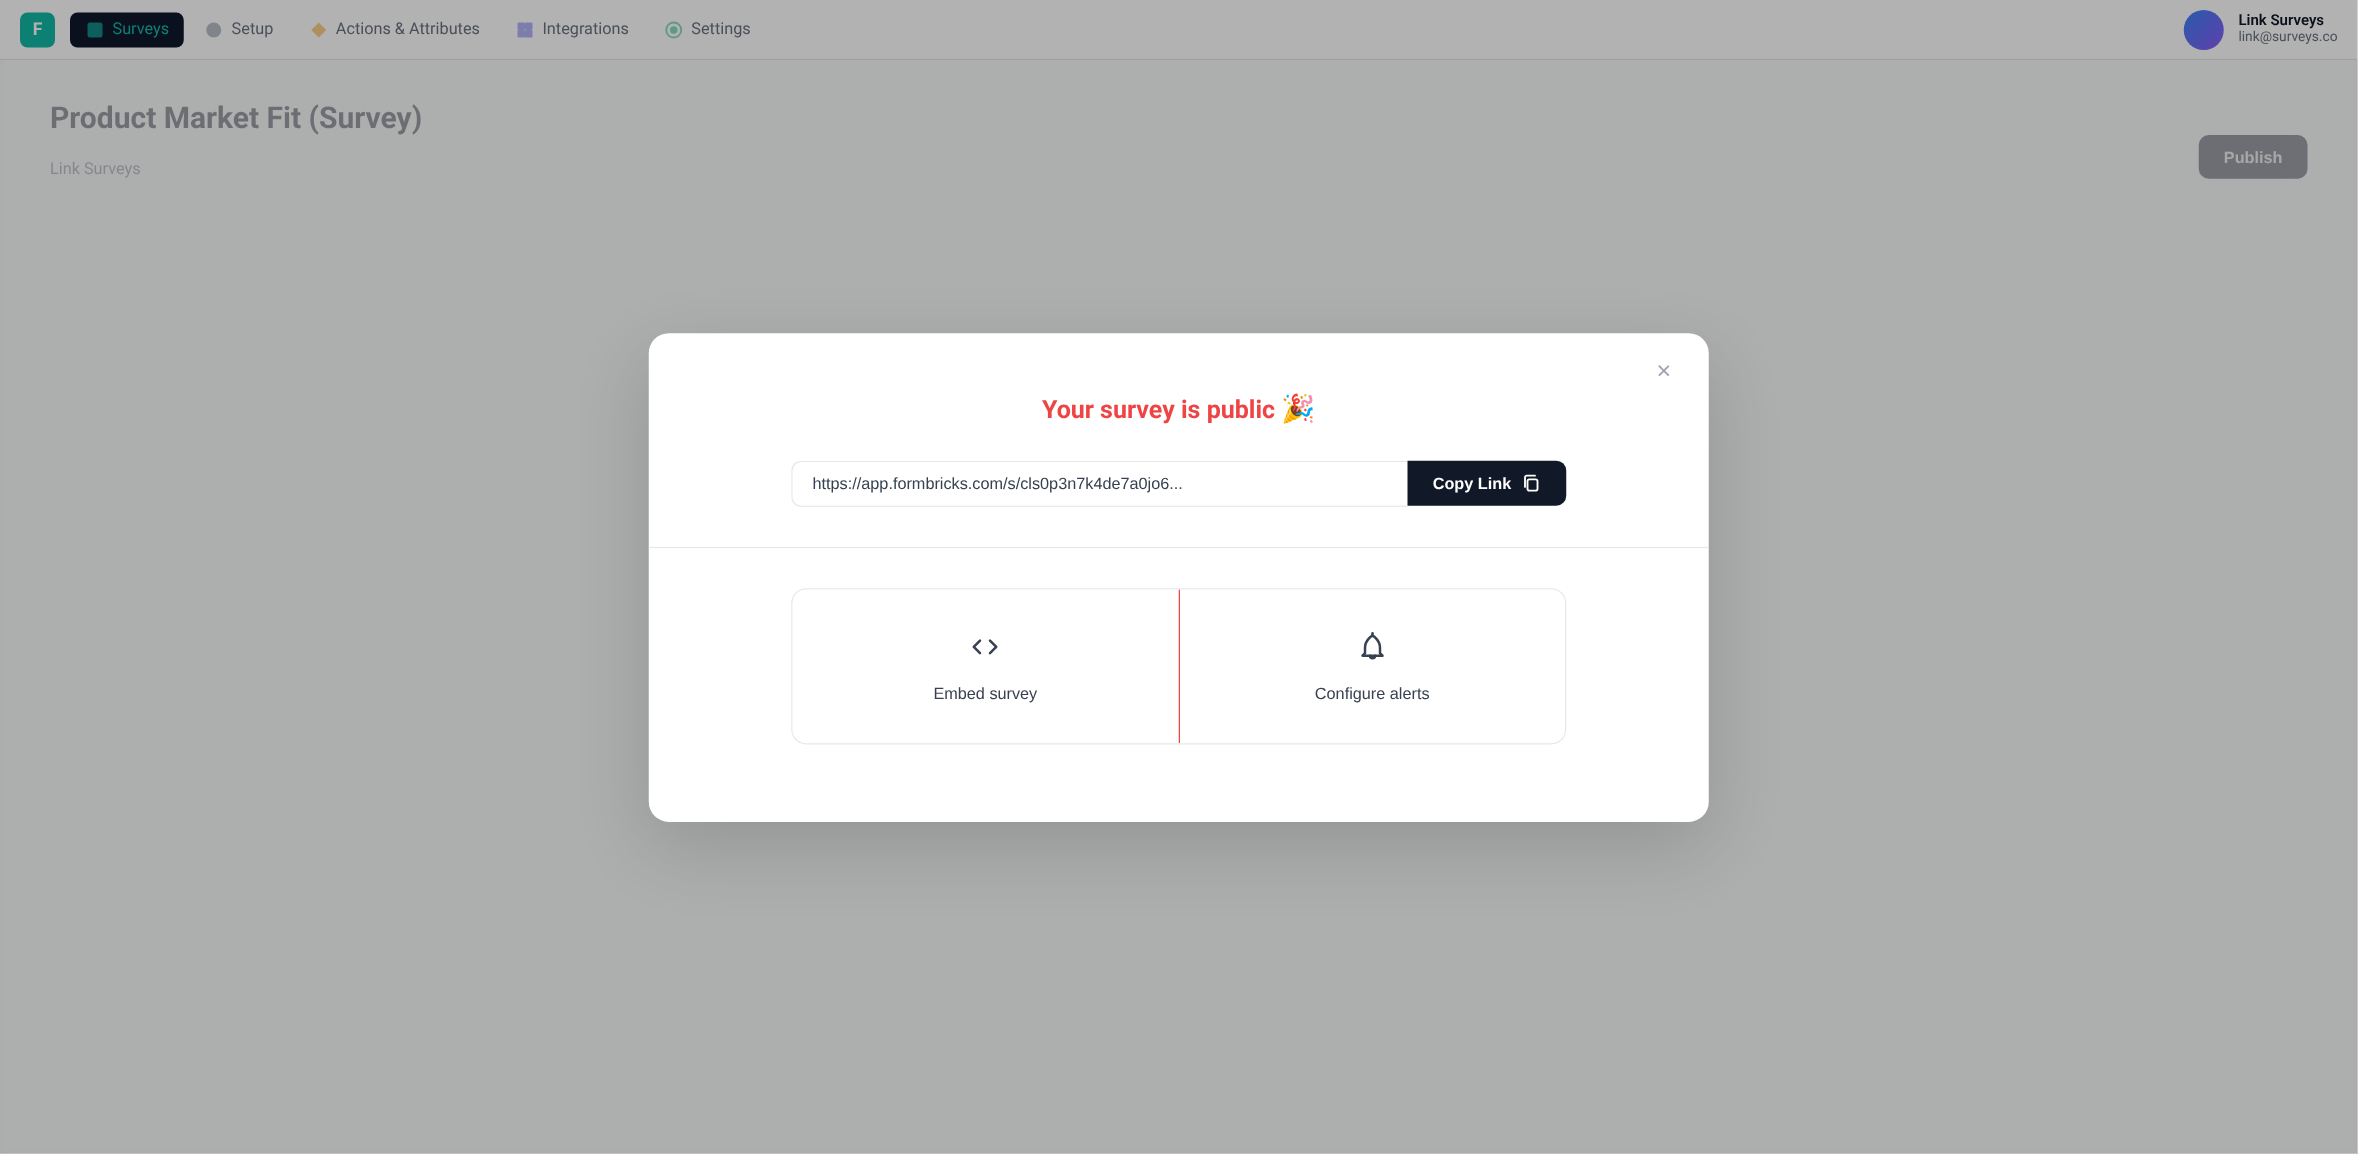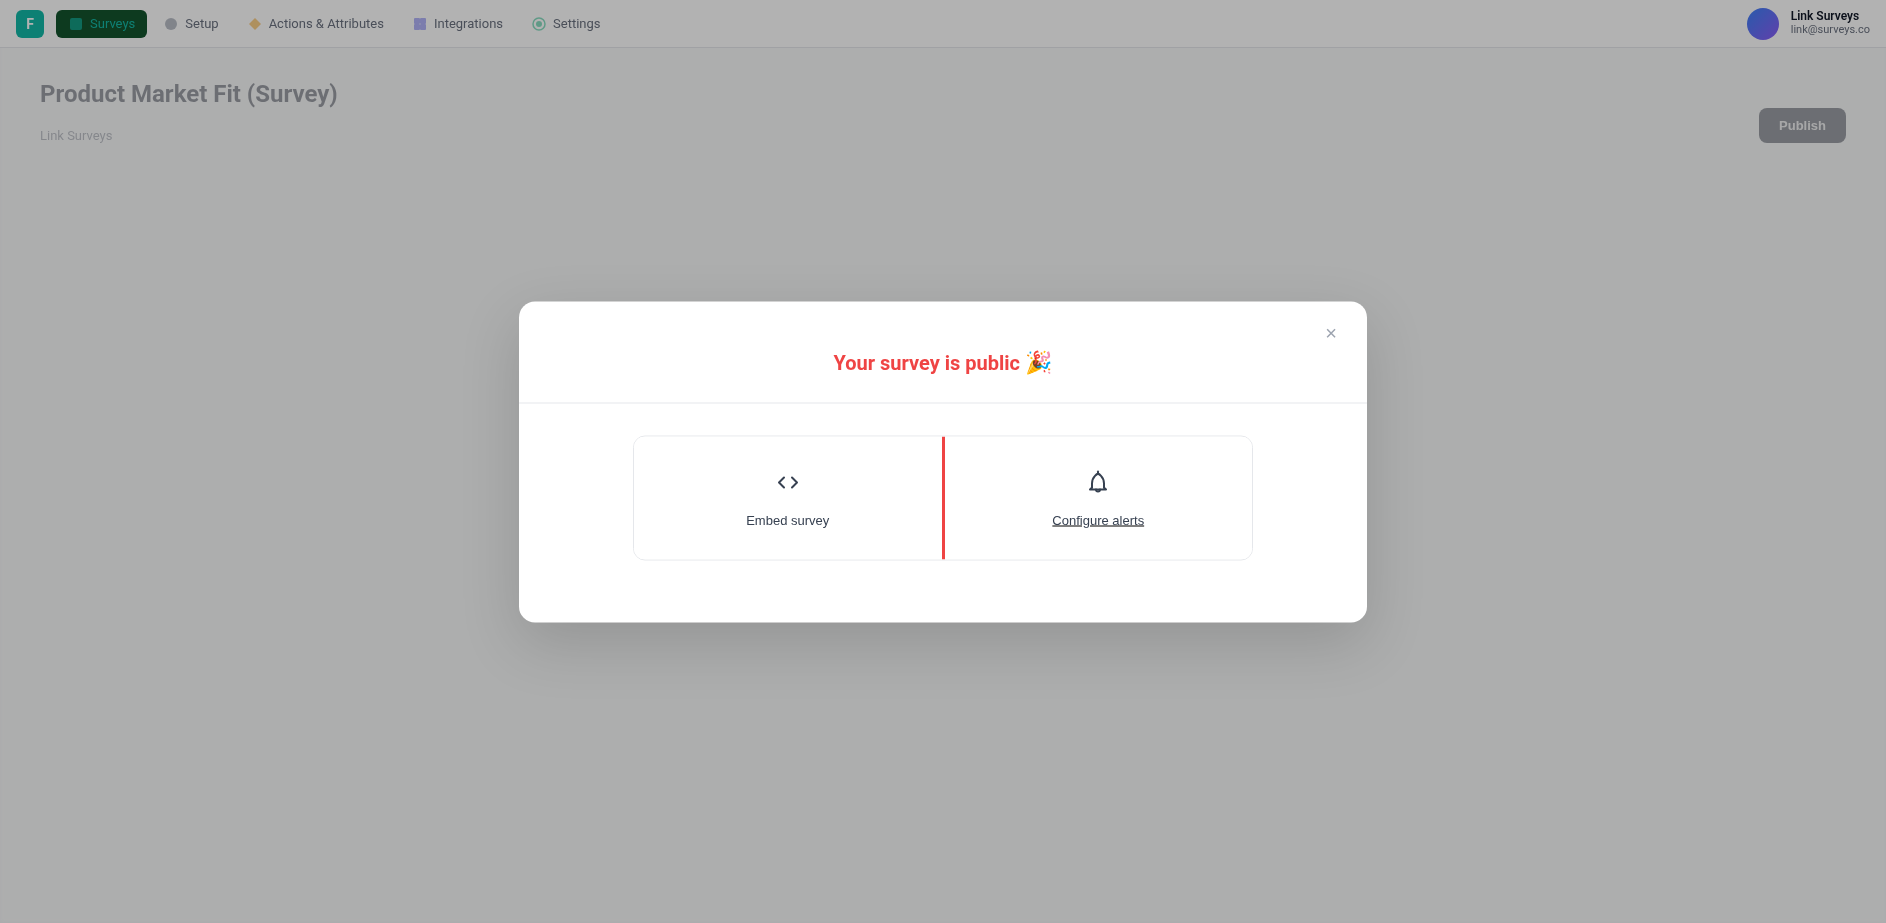--- a/index.html
+++ b/index.html
@@ -43,21 +43,21 @@
       margin-right: 8px;
     }
     .nav-item {
       display: flex; align-items: center; gap: 6px;
       padding: 6px 12px;
       border-radius: 6px;
       font-size: 13px;
       color: #6b7280;
       cursor: pointer;
     }
-    .nav-item.active { color: #14b8a6; background: #14532d; }
+    .nav-item.active { color: #14b8a6; background: #0f172a; }
     .nav-icon {
       width: 16px; height: 16px;
       border-radius: 3px;
       opacity: 0.7;
     }
     .nav-right {
       margin-left: auto;
       display: flex; align-items: center; gap: 12px;
     }
     .avatar {
@@ -206,22 +206,21 @@
       align-items: center;
       justify-content: center;
       padding: 32px 20px;
       cursor: pointer;
       background: #fff;
       border: none;
       gap: 12px;
       transition: background 0.15s;
     }
     .action-card + .action-card {
-      border-left: 3px solid #ef4444;
-      text-decoration: underline;
+      border-left: 1px solid #ef4444;
     }
     .action-card-icon {
       font-size: 22px;
       color: #374151;
       line-height: 1;
     }
     .action-card-label {
       font-size: 13px;
       color: #374151;
       font-weight: 500;
@@ -293,20 +292,30 @@
 <div class="overlay"></div>
 
 <div class="modal">
   <button class="modal-close">×</button>
 
   <h2 class="modal-title">
     <span>Your survey is public</span>
     <span class="emoji"> 🎉</span>
   </h2>
 
+  <div class="url-row">
+    <input class="url-input" type="text" readonly="" value="https://app.formbricks.com/s/cls0p3n7k4de7a0jo6..." style="">
+    <button class="copy-btn">
+      <span>Copy Link</span>
+      <svg width="16" height="16" viewBox="0 0 16 16" fill="none">
+        <rect x="5" y="5" width="8" height="9" rx="1.5" stroke="#fff" stroke-width="1.5" fill="none"></rect>
+        <path d="M3 11V3.5A1.5 1.5 0 0 1 4.5 2H11" stroke="#fff" stroke-width="1.5" stroke-linecap="round"></path>
+      </svg>
+    </button>
+  </div>
 
   <hr class="divider">
 
 
   <div class="action-cards">
 
     <button class="action-card">
       <span class="action-card-icon">
         <svg width="28" height="28" viewBox="0 0 28 28" fill="none">
           <path d="M10 9L5 14L10 19" stroke="#374151" stroke-width="2" stroke-linecap="round" stroke-linejoin="round"></path>

